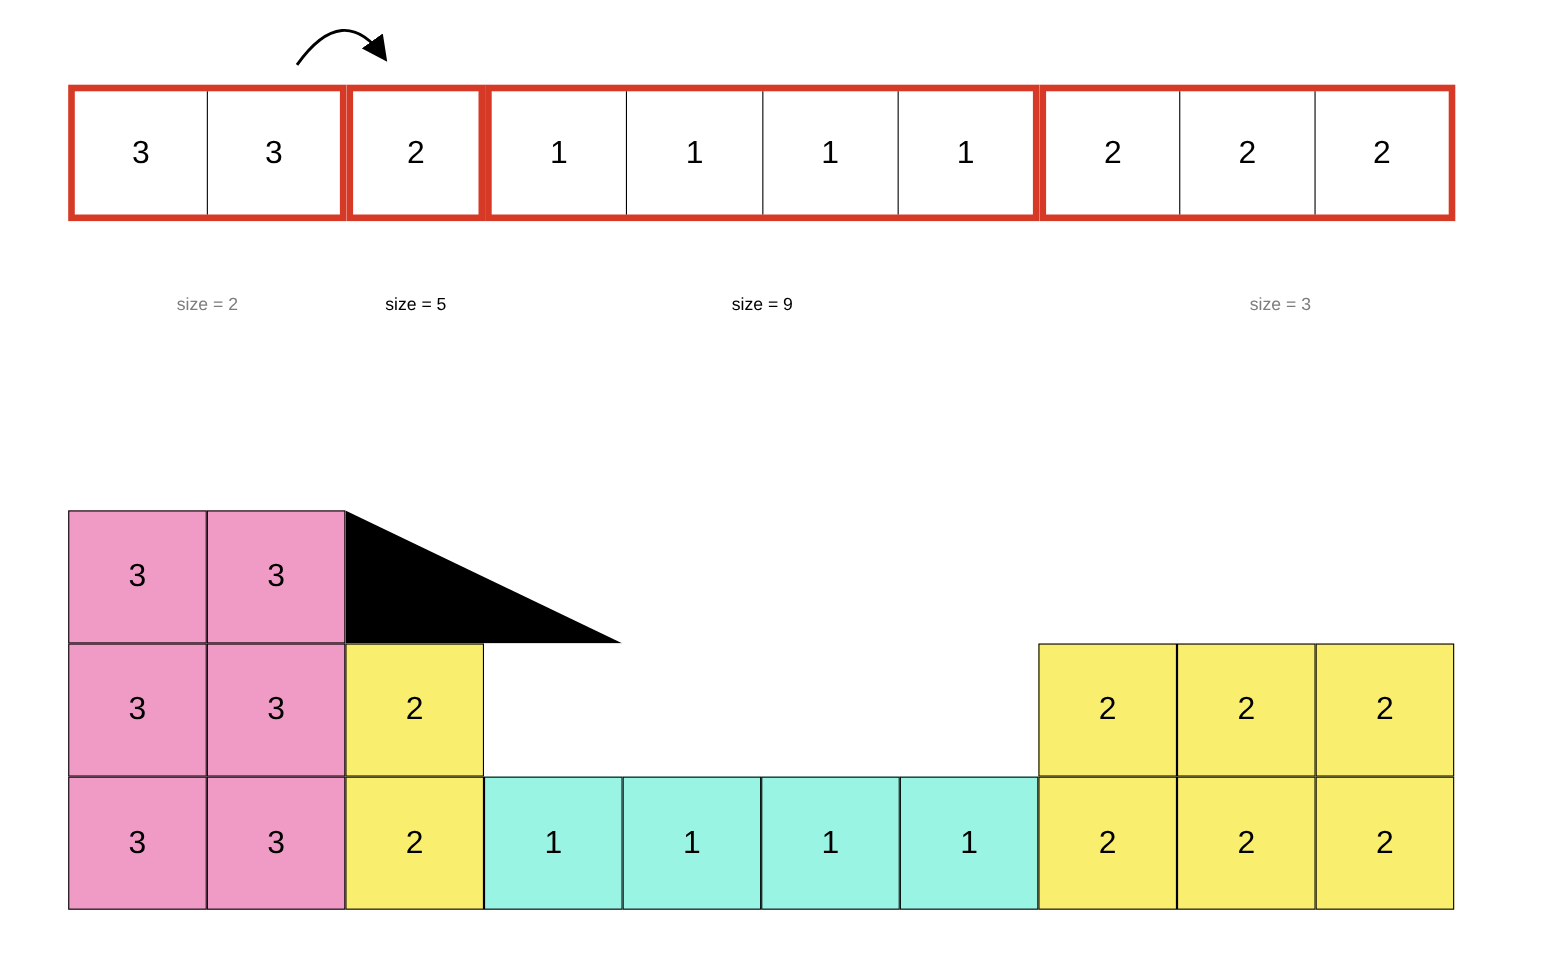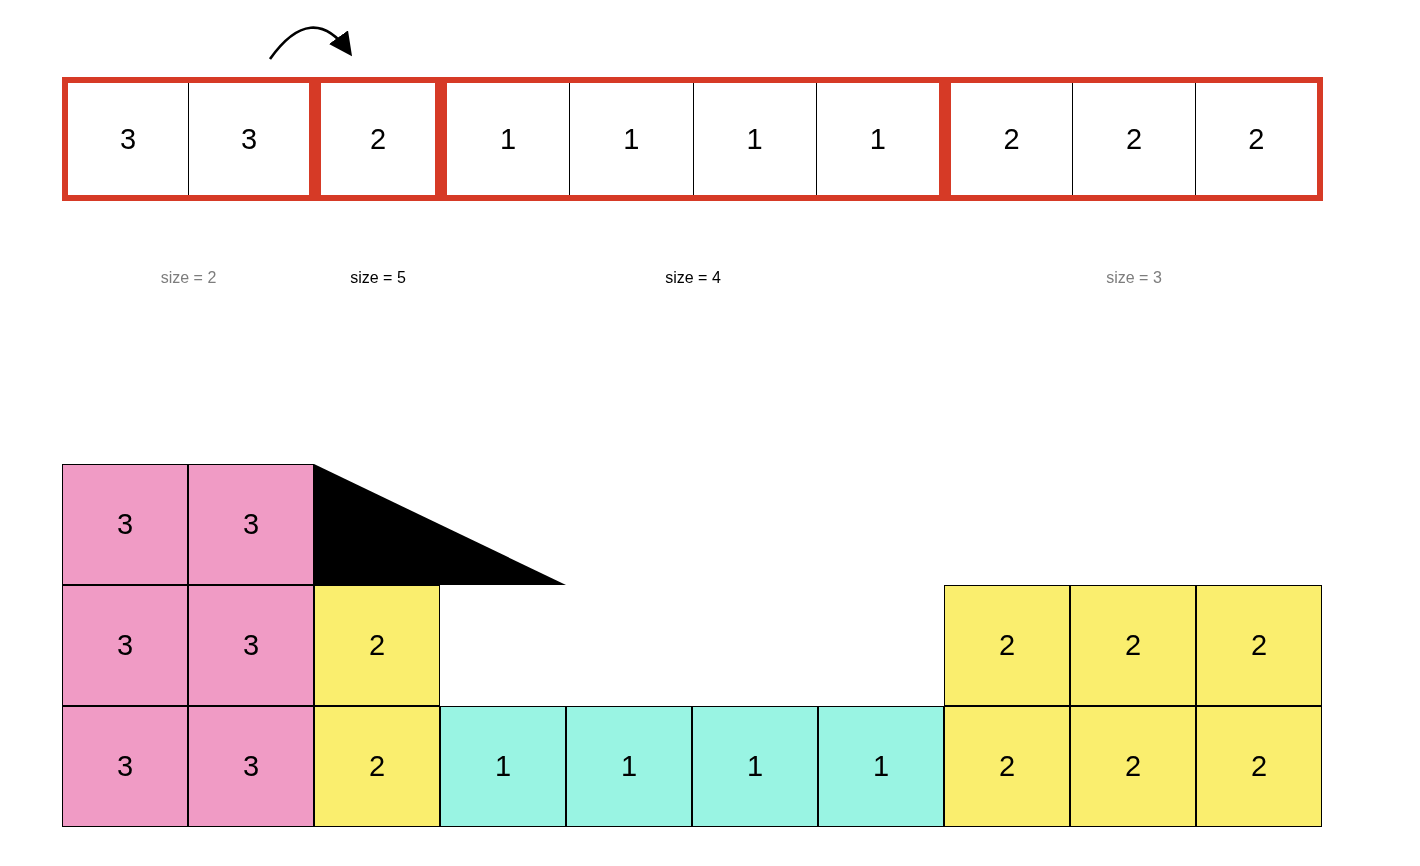--- a/index.html
+++ b/index.html
@@ -117,22 +117,22 @@
     <div class="acell">1</div>
   </div>
   <div class="agroup" style="left:945px;width:378px">
     <div class="acell">2</div>
     <div class="acell">2</div>
     <div class="acell">2</div>
   </div>
 
   <div class="glabel muted" style="left:62px;width:253px">size = 2</div>
   <div class="glabel" style="left:315px;width:126px">size = 5</div>
-  <div class="glabel" style="left:441px;width:504px">size = 4</div>
-  <div class="glabel muted" style="left:945px;width:378px">size = 3</div>
+  <div class="glabel" style="left:441px;width:504px">size = 9</div>
+  <div class="glabel muted" style="left:975px;width:378px">size = 3</div>
 
   <div class="hrow" style="top:464px">
     <div class="hcell pink">3</div>
     <div class="hcell pink">3</div>
     <div class="hcell empty"></div>
     <div class="hcell empty"></div>
     <div class="hcell empty"></div>
     <div class="hcell empty"></div>
     <div class="hcell empty"></div>
     <div class="hcell empty"></div>

